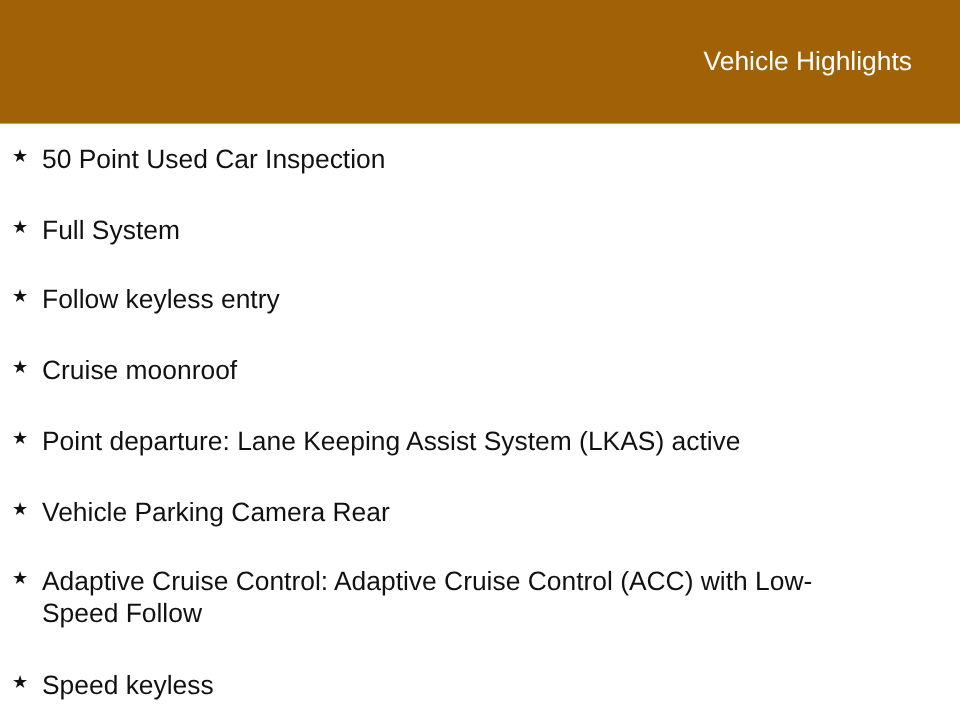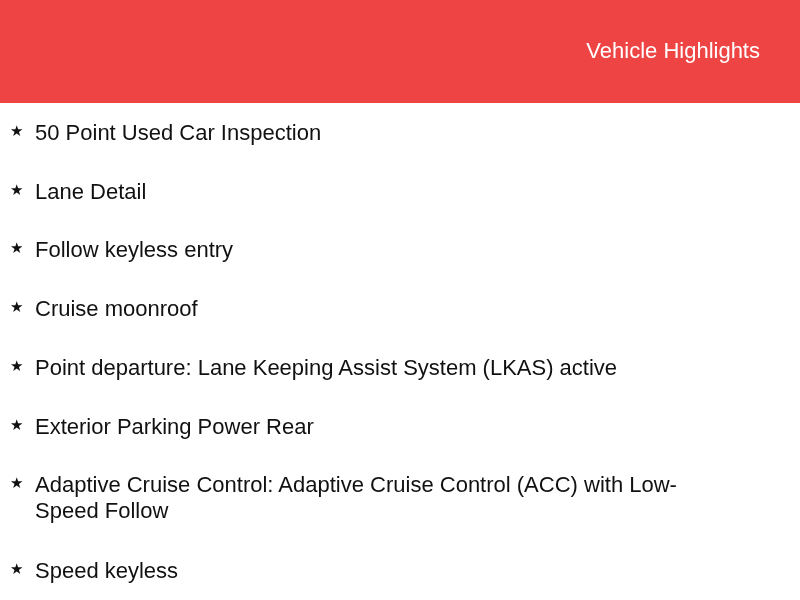--- a/index.html
+++ b/index.html
@@ -4,21 +4,21 @@
 <style>
   html, body { margin: 0; padding: 0; }
   body {
     width: 800px; height: 600px; overflow: hidden;
     background: #ffffff;
     font-family: "Liberation Sans", sans-serif;
     color: #111111;
   }
   .header {
     position: absolute; left: 0; top: 0; width: 800px; height: 103px;
-    background: #ef4444;
+    background: #a16207;
   }
   .header-title {
     position: absolute; right: 40px; top: 38px;
     color: #ffffff; font-size: 22px; line-height: 26px;
   }
   .list { position: absolute; left: 0; top: 0; width: 800px; }
   .item {
     position: absolute; left: 0; width: 760px;
     font-size: 22px; line-height: 26px;
   }
@@ -37,37 +37,37 @@
   <div class="header-title">Vehicle Highlights</div>
 </div>
 
 <div class="list">
   <div class="item" style="top:120px;">
     <span class="star">★</span>
     <span class="label">50 Point Used Car Inspection</span>
   </div>
   <div class="item" style="top:179px;">
     <span class="star">★</span>
-    <span class="label">Lane Detail</span>
+    <span class="label">Full System</span>
   </div>
   <div class="item" style="top:237px;">
     <span class="star">★</span>
     <span class="label">Follow keyless entry</span>
   </div>
   <div class="item" style="top:296px;">
     <span class="star">★</span>
     <span class="label">Cruise moonroof</span>
   </div>
   <div class="item" style="top:355px;">
     <span class="star">★</span>
     <span class="label">Point departure: Lane Keeping Assist System (LKAS) active</span>
   </div>
   <div class="item" style="top:414px;">
     <span class="star">★</span>
-    <span class="label">Exterior Parking Power Rear</span>
+    <span class="label">Vehicle Parking Camera Rear</span>
   </div>
   <div class="item" style="top:472px;">
     <span class="star">★</span>
     <span class="label" style="width:690px;">Adaptive Cruise Control: Adaptive Cruise Control (ACC) with Low-Speed Follow</span>
   </div>
   <div class="item" style="top:558px;">
     <span class="star">★</span>
     <span class="label">Speed keyless</span>
   </div>
 </div>

